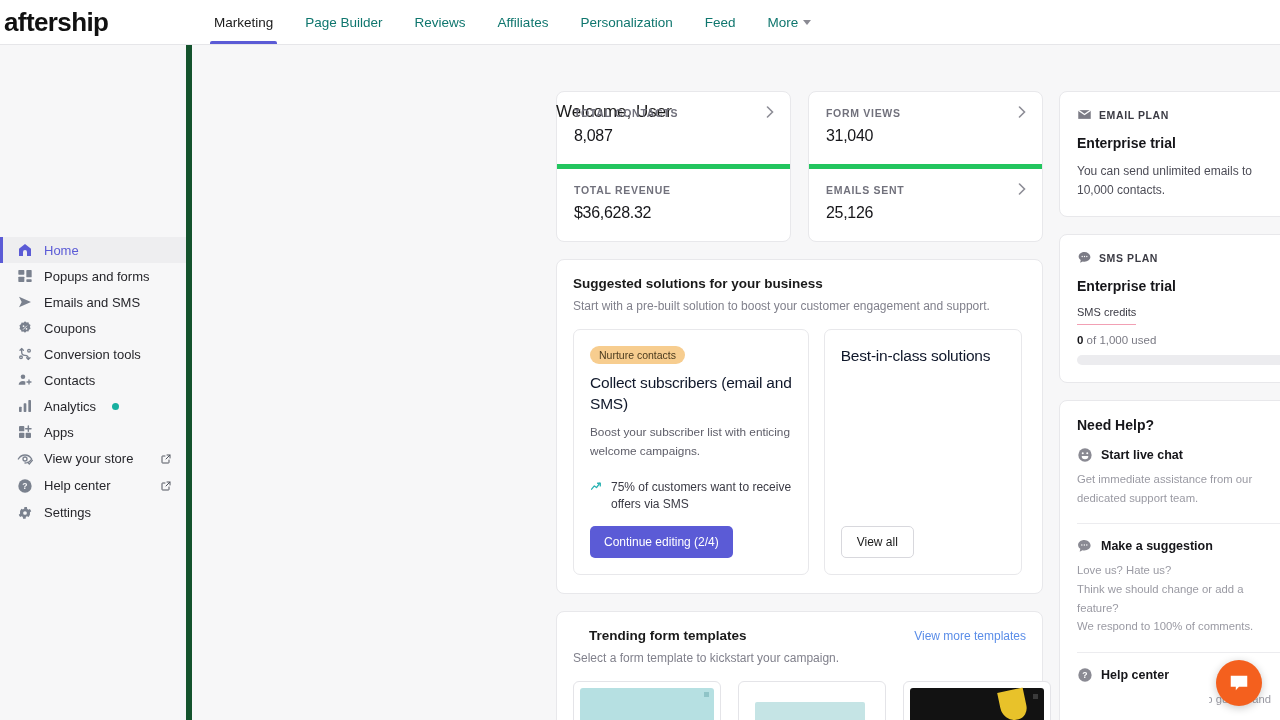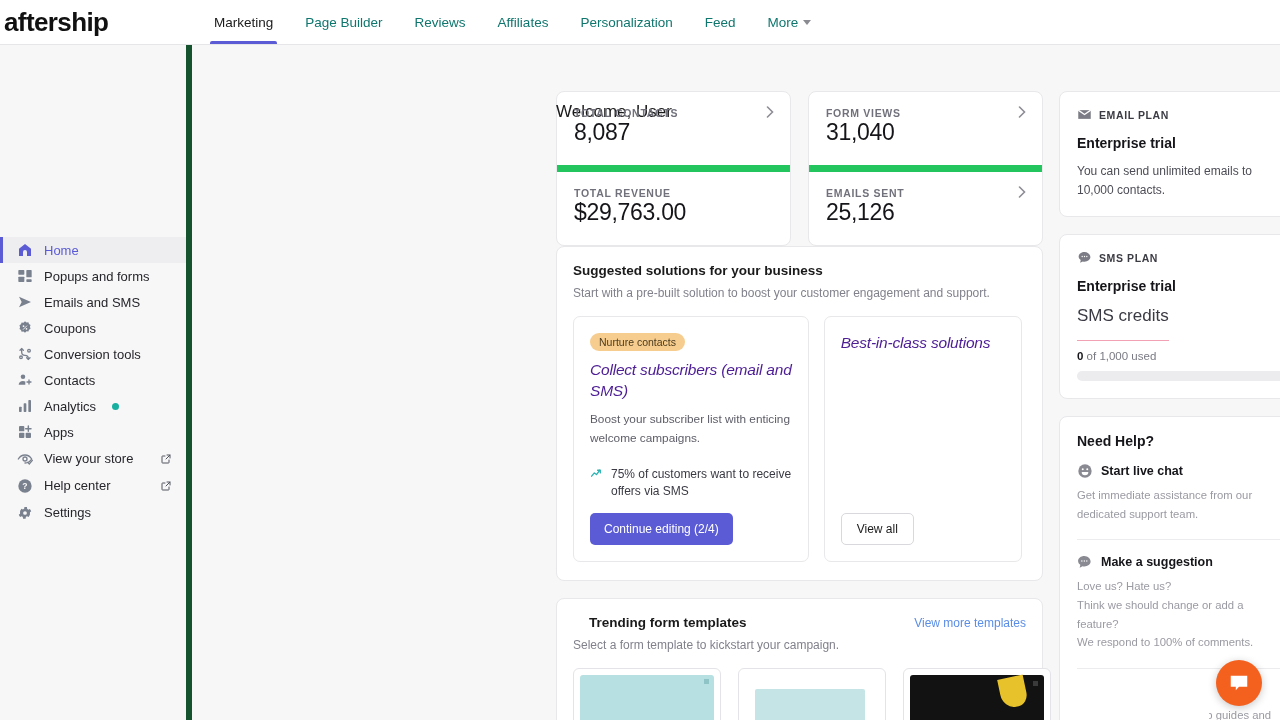--- a/index.html
+++ b/index.html
@@ -101,55 +101,55 @@
 
   .card {
     background: #ffffff; border: 1px solid #e8e8eb;
     border-radius: 8px;
   }
 
   
   .stats { display: flex; gap: 17px; }
   .stat-col { width: 235px; }
   .stat-cell { padding: 15px 17px 19px 17px; position: relative; }
-  .stat-cell + .stat-cell { border-top: 7px solid #22c55e; }
+  .stat-cell + .stat-cell { border-top: 5px solid #22c55e; }
   .stat-label {
     font-size: 10.5px; letter-spacing: 0.7px; font-weight: 600;
     color: #71717c; text-transform: uppercase;
   }
   .stat-value {
-    font-size: 23px; font-weight: 500; color: #16161a;
-    letter-spacing: -0.3px;
+    font-size: 16px; font-weight: 500; color: #16161a;
+    margin-top: 8px; letter-spacing: -0.3px;
   }
   .chev {
     position: absolute; right: 16px; top: 14px;
     color: #8d8d96; font-size: 12px; line-height: 1;
   }
   .chev svg { width: 9px; height: 12px; display: block; }
 
   
-  .sugg { padding: 16px 20px 18px 16px; }
+  .sugg { margin-top: 17px; padding: 16px 20px 18px 16px; }
   .sec-title { font-size: 13.5px; font-weight: 600; color: #1a1a1a; }
   .sec-sub { font-size: 12px; color: #81818c; margin-top: 8px; }
   .sugg-cards { display: flex; gap: 15px; margin-top: 16px; }
   .sol-card {
     background: #fff; border: 1px solid #e8e8eb; border-radius: 7px;
     padding: 16px; display: flex; flex-direction: column;
   }
   .sol-card.a { width: 239px; }
   .sol-card.b { width: 201px; }
   .pill {
     display: inline-block; align-self: flex-start;
     background: #f7cd8f; color: #4a3a1d;
     font-size: 10.5px; border-radius: 10px;
     padding: 3px 9px; margin-bottom: 9px;
   }
   .sol-title {
-    font-size: 15px; font-weight: 500; color: #4c1d95;
-    line-height: 1.33; letter-spacing: -0.2px; font-style: italic;
+    font-size: 15px; font-weight: 500; color: #0f172a;
+    line-height: 1.33; letter-spacing: -0.2px;
   }
   .sol-title.big { font-size: 15.5px; }
   .sol-desc {
     font-size: 11.8px; color: #5d5d68; line-height: 1.6; margin-top: 9px;
   }
   .sol-spacer { flex: 1; min-height: 18px; }
   .stat-note {
     display: flex; gap: 8px; align-items: flex-start;
     font-size: 12px; color: #3a3a44; line-height: 1.45;
     margin-bottom: 12px;
@@ -194,23 +194,23 @@
   .plan-head {
     display: flex; align-items: center; gap: 7px;
     font-size: 10.5px; font-weight: 700; letter-spacing: 0.6px;
     color: #3b3b44; text-transform: uppercase;
   }
   .plan-head .gi { color: #7c7c86; display: flex; }
   .plan-head svg { display: block; }
   .plan-name { font-size: 14px; font-weight: 600; color: #16161a; margin-top: 13px; }
   .plan-desc { font-size: 12px; color: #4d4d57; line-height: 1.55; margin-top: 11px; }
   .credits-label {
-    font-size: 17px; color: #3a3a44; margin-top: 12px;
+    font-size: 11px; color: #3a3a44; margin-top: 12px;
     display: inline-block;
-    border-bottom: 1.5px solid #f2a0b4; padding-bottom: 14px;
+    border-bottom: 1.5px solid #f2a0b4; padding-bottom: 6px;
   }
   .credits-used { font-size: 11.5px; color: #7a7a84; margin-top: 9px; }
   .credits-used b { color: #16161a; font-weight: 700; }
   .bar { height: 10px; background: #ececef; border-radius: 5px; margin-top: 9px; }
 
   .help { margin-top: 17px; padding: 16px 17px 18px 17px; }
   .help-title { font-size: 14px; font-weight: 600; color: #16161a; }
   .help-row { display: flex; align-items: center; gap: 8px; margin-top: 14px; }
   .help-ico { color: #8a8a93; display: flex; flex-shrink: 0; }
   .help-ico svg { display: block; }
@@ -416,21 +416,21 @@
               <div class="stat-label">TOTAL CONTACTS</div>
               <div class="stat-value">8,087</div>
               <span class="chev">
                 <svg viewBox="0 0 8 12" fill="none" stroke="currentColor" stroke-width="1.6" stroke-linecap="round">
                     <path d="M2 1l5 5-5 5"></path>
                   </svg>
               </span>
             </div>
             <div class="stat-cell">
               <div class="stat-label">TOTAL REVENUE</div>
-              <div class="stat-value">$29,763.00</div>
+              <div class="stat-value">$36,628.32</div>
             </div>
           </div>
           <div class="stat-col card">
             <div class="stat-cell">
               <div class="stat-label">FORM VIEWS</div>
               <div class="stat-value">31,040</div>
               <span class="chev">
                 <svg viewBox="0 0 8 12" fill="none" stroke="currentColor" stroke-width="1.6" stroke-linecap="round">
                     <path d="M2 1l5 5-5 5"></path>
                   </svg>

